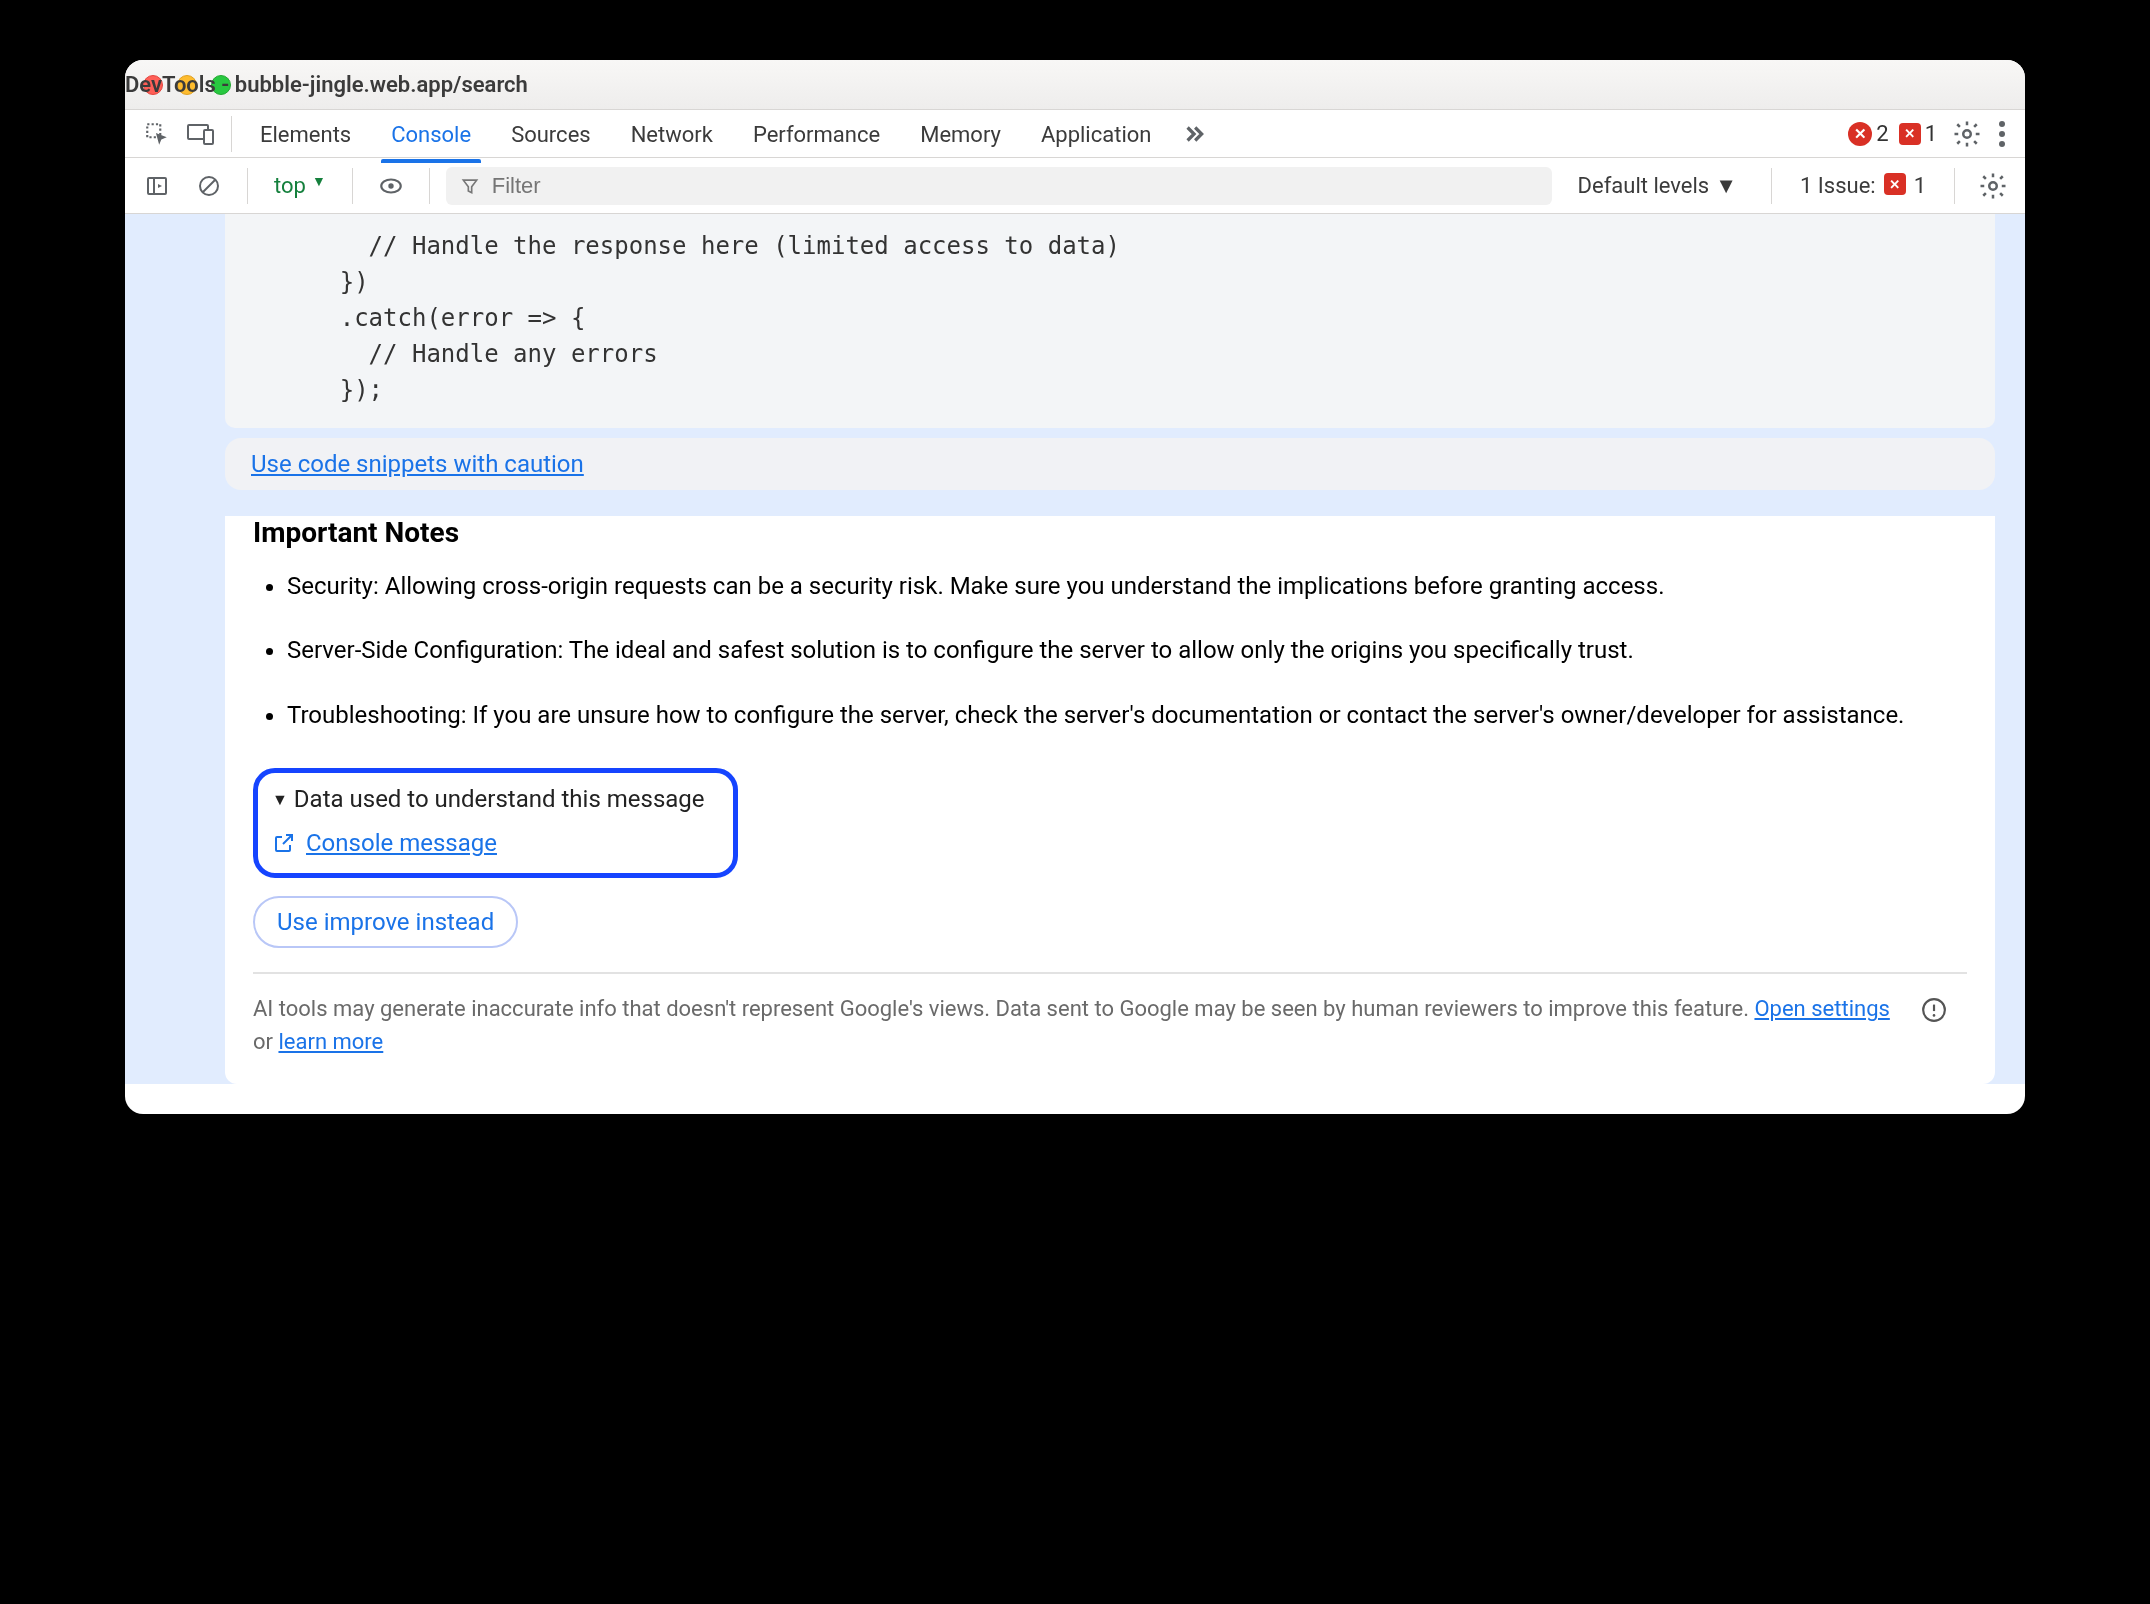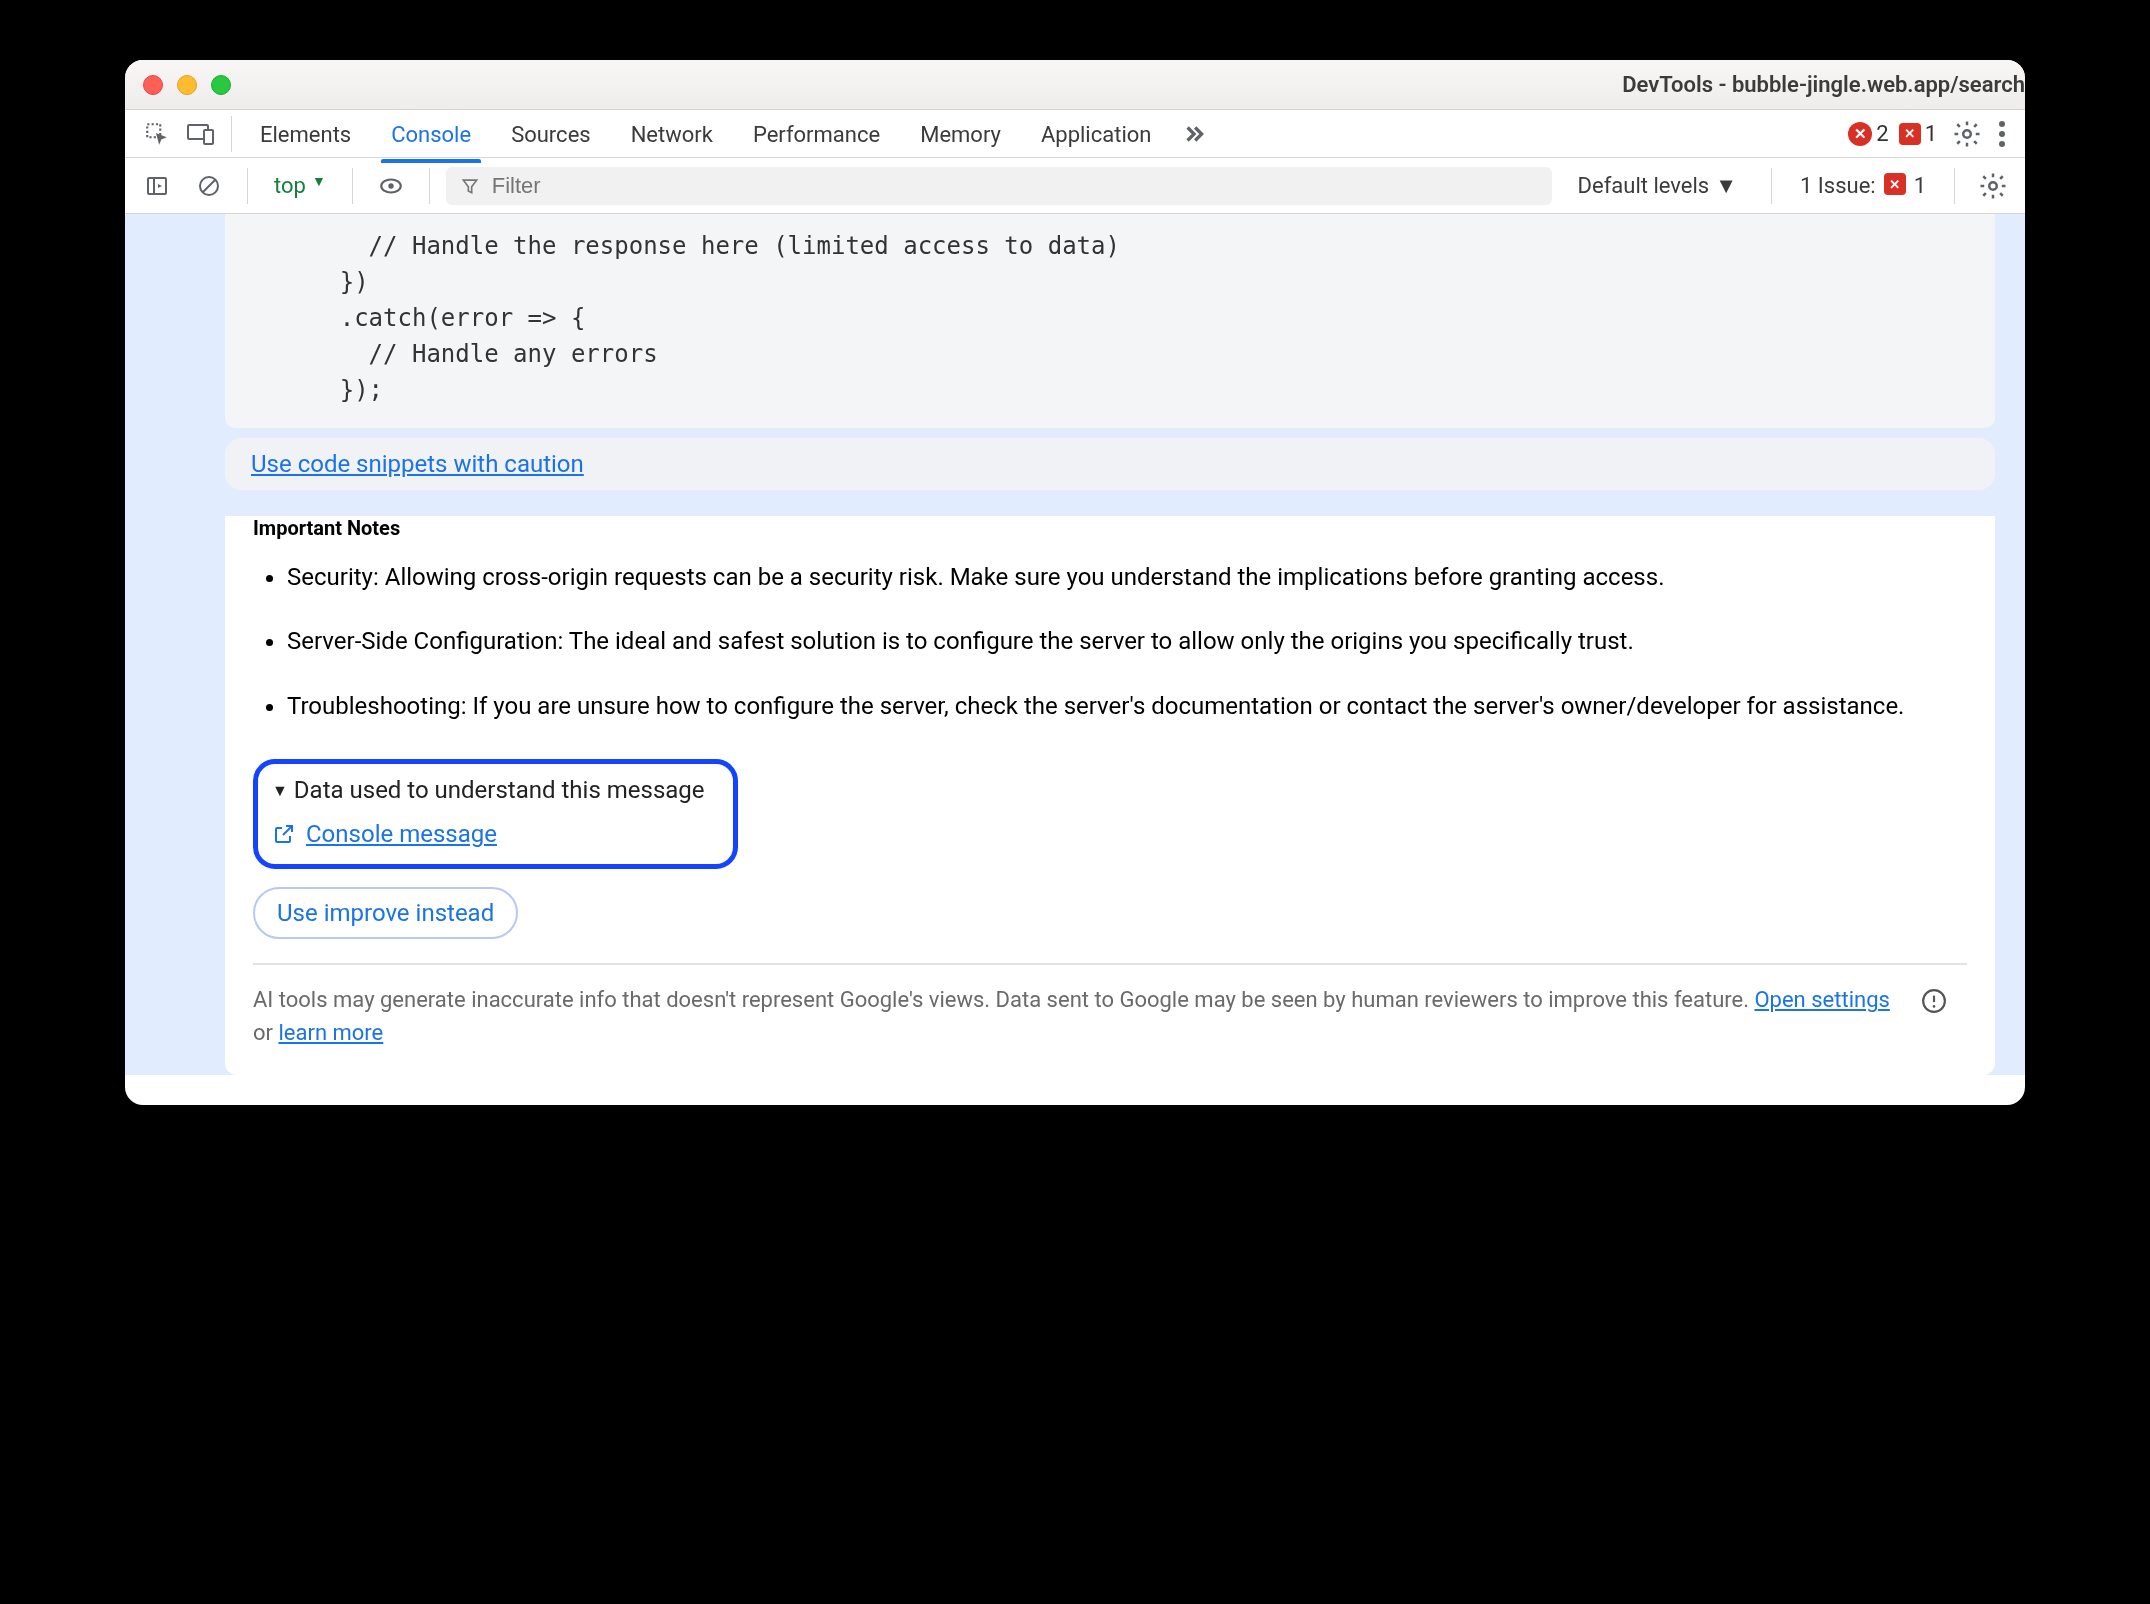--- a/index.html
+++ b/index.html
@@ -28,21 +28,21 @@
     align-items: center;
     padding: 0 18px;
     position: relative;
   }
   .traffic { display: flex; gap: 14px; }
   .traffic .dot { width: 20px; height: 20px; border-radius: 50%; }
   .dot.red { background:#ff5f57; border:1px solid #e24640;}
   .dot.yellow { background:#febc2e; border:1px solid #dfa023;}
   .dot.green { background:#28c840; border:1px solid #24a733;}
   .titlebar .title {
-    position:absolute; left:8px; right:0; text-align:right;
+    position:absolute; left:0; right:0; text-align:left;
     font-size: 22px; font-weight: 600; color:#3b3b3b;
   }
   .toolbar {
     display:flex; align-items:center; height:48px;
     border-bottom:1px solid #d8d6d4; padding:0 10px;
     background:#fff;
   }
   .tab-panel { display:flex; align-items:center; gap:0; }
   .icon-btn {
     width:44px; height:44px; display:flex; align-items:center; justify-content:center;
@@ -101,21 +101,21 @@
     font-size: 24px; color:#333; line-height:1.5;
     white-space: pre;
     overflow:auto;
   }
   .cautionbox {
     margin-top:10px;
     background:#f1f2f5; border-radius:16px;
     padding: 12px 26px;
   }
   .cautionbox a { color:#1a73e8; font-size:24px; text-decoration:underline;}
-  h3 { font-size:20px; font-weight:700; margin: 26px 0 18px;}
+  h3 { font-size:28px; font-weight:700; margin: 26px 0 18px;}
   ul { margin: 0 0 0 34px; font-size:24px; line-height:1.6;}
   li { margin-bottom: 26px;}
   li b { font-weight:400;}
   .closing { font-size:24px; margin: 24px 0 30px;}
   .callout {
     border:5px solid #1544ff; border-radius:22px;
     margin: 8px 0 18px 0px; display:inline-block;
     padding: 12px 28px 16px 14px;
   }
   .callout-row { display:flex; align-items:center; gap:6px; font-size:24px; color:#222;}

